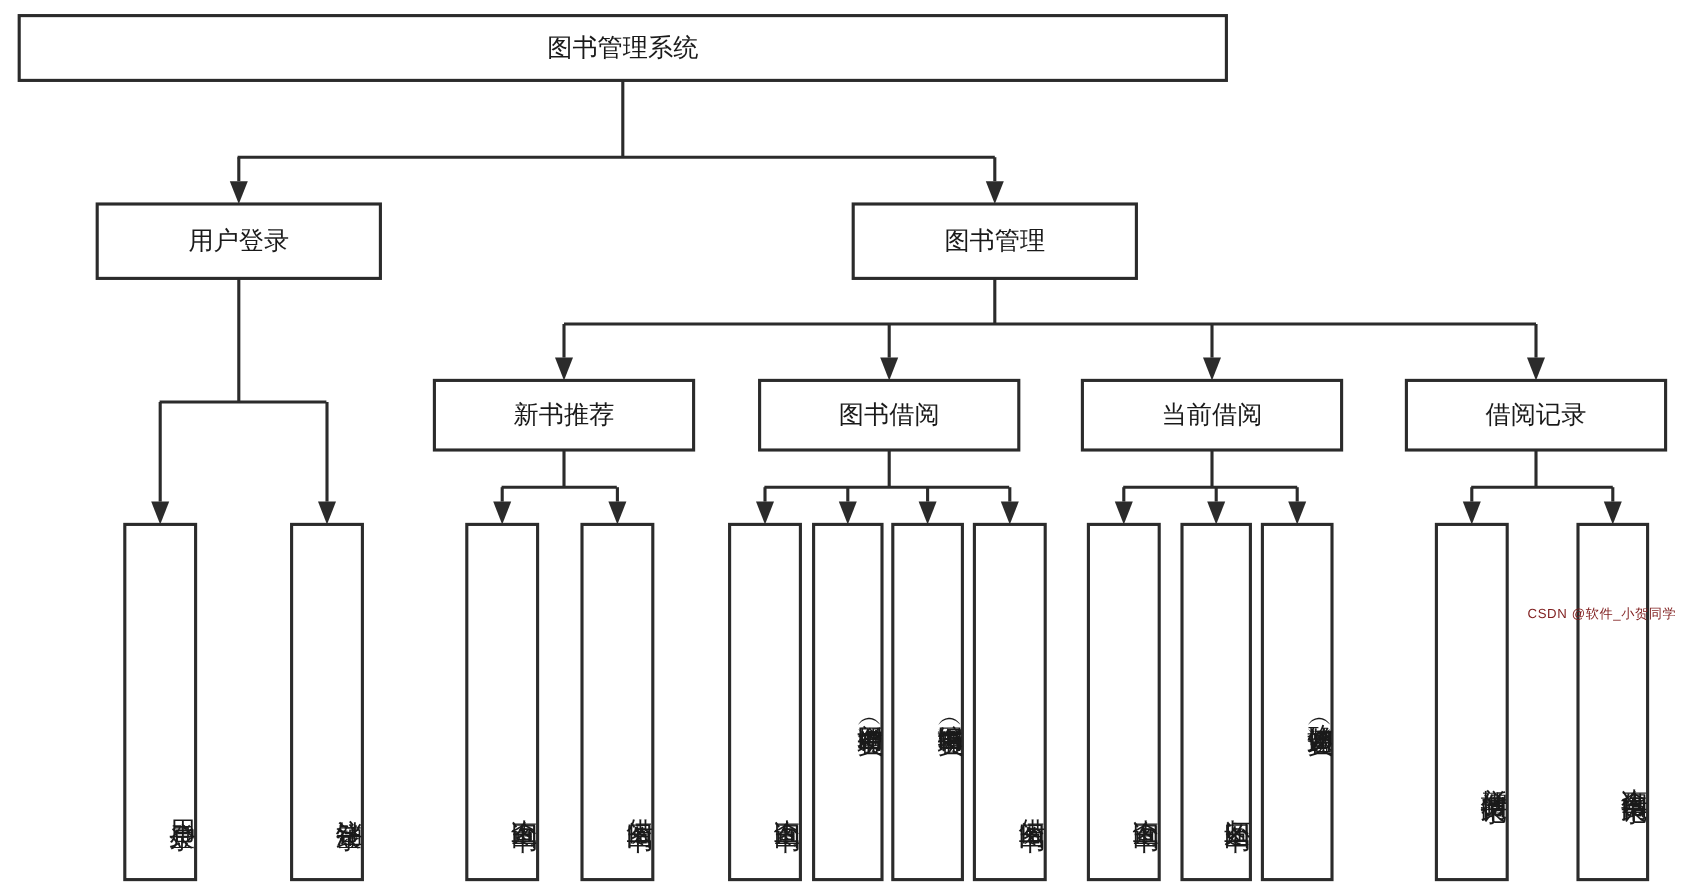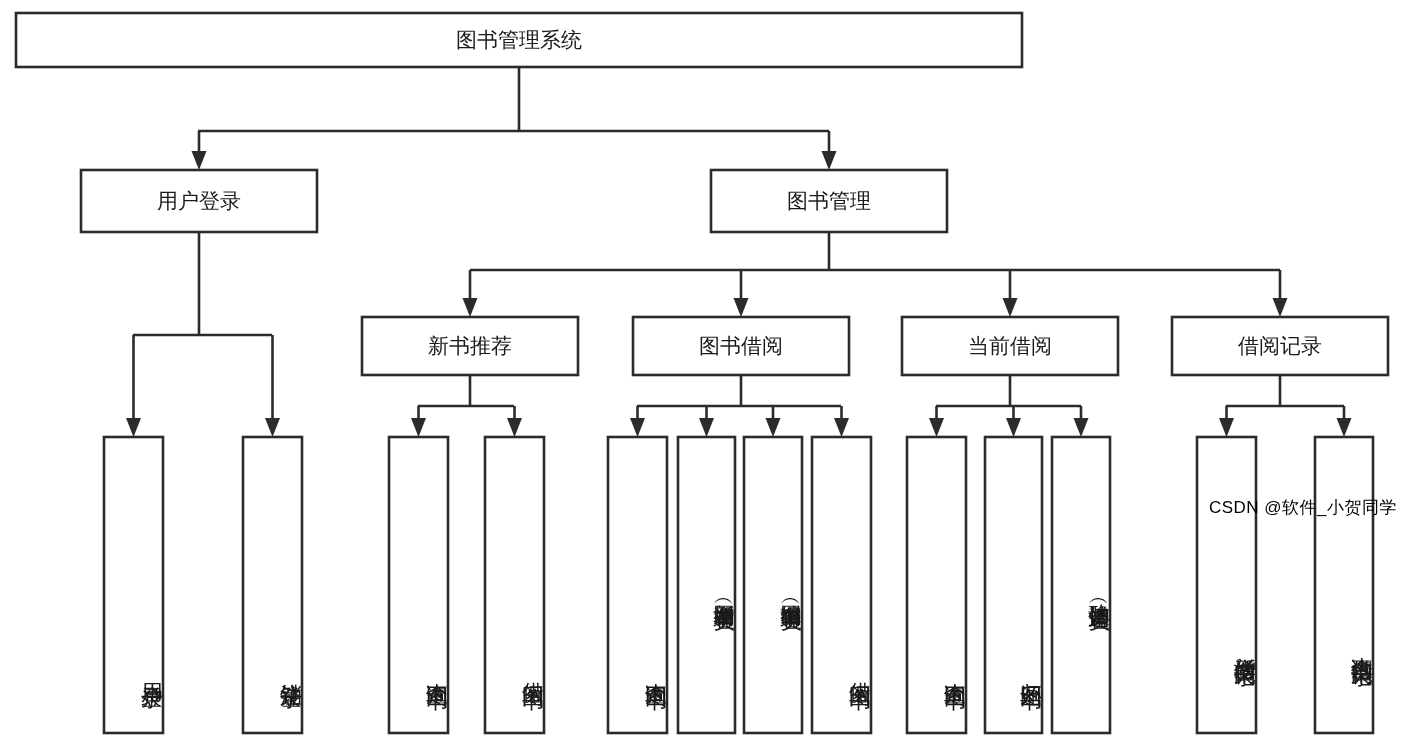--- a/index.html
+++ b/index.html
@@ -63,22 +63,22 @@
     justify-content: center;
     white-space: nowrap;
     pointer-events: none;
     user-select: none;
   }
   .watermark {
     position: absolute;
     right: 8px;
     bottom: 6px;
     font-family: "Liberation Sans", "DejaVu Sans", sans-serif;
-    font-size: 17px;
-    color: #000000;
+    font-size: 11px;
+    color: #7f1d1d;
     letter-spacing: 0.5px;
     white-space: nowrap;
   }
 </style>
 </head>
 <body>
 
 <div id="diagram-root">
 
   <svg class="diagram-canvas" viewBox="0 0 1405 747">

